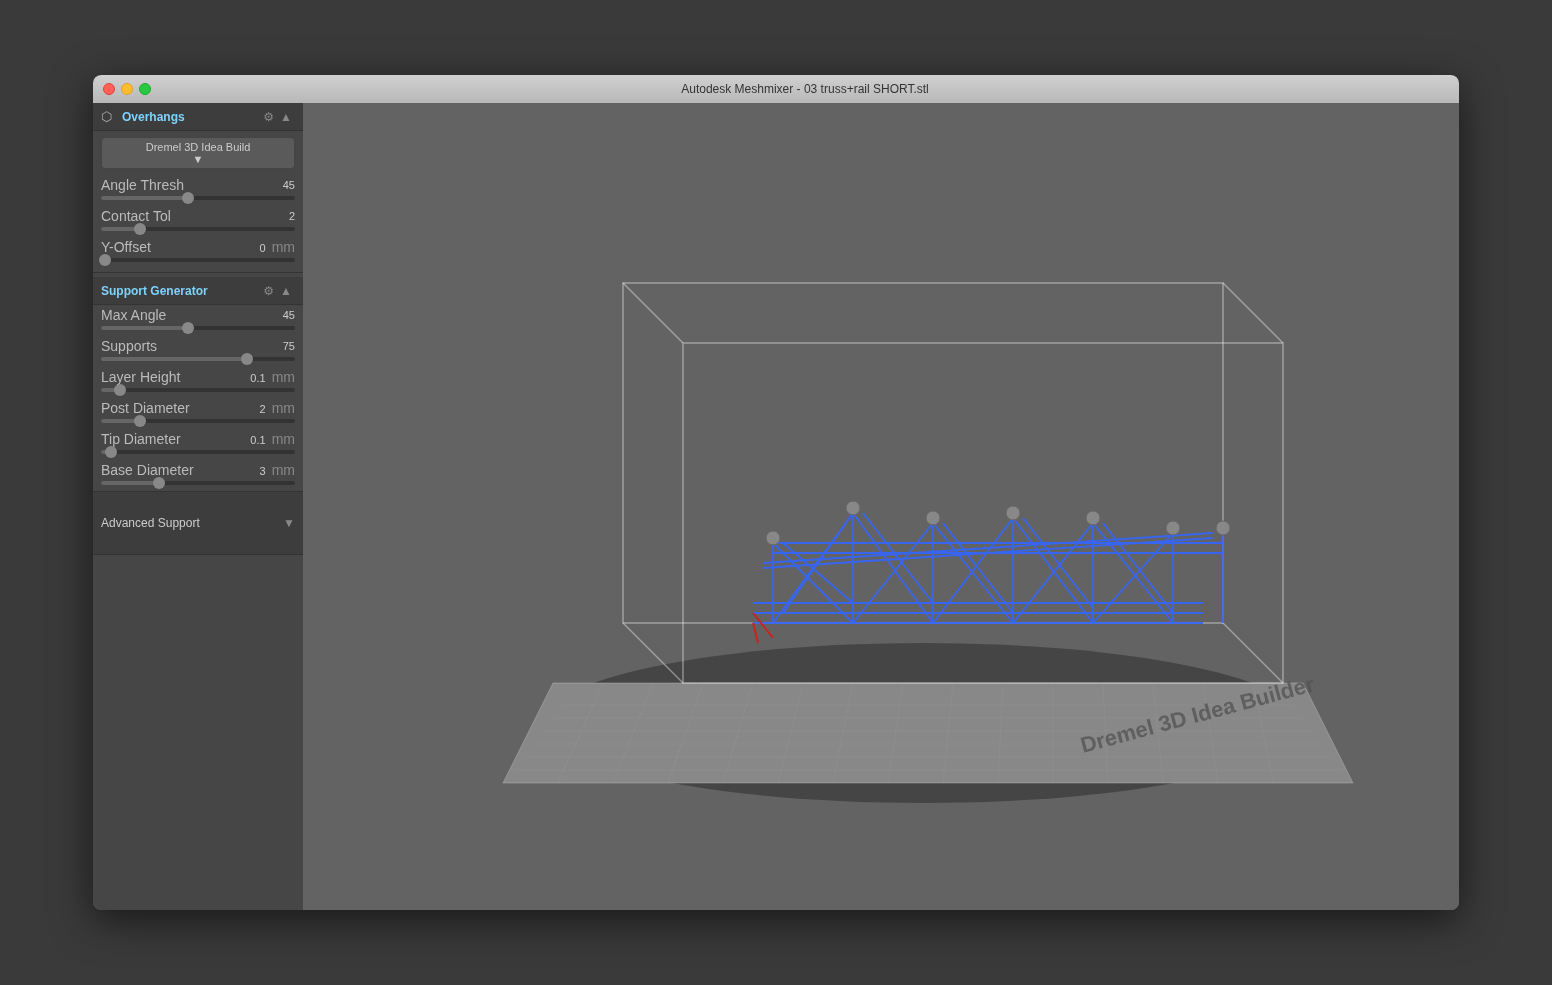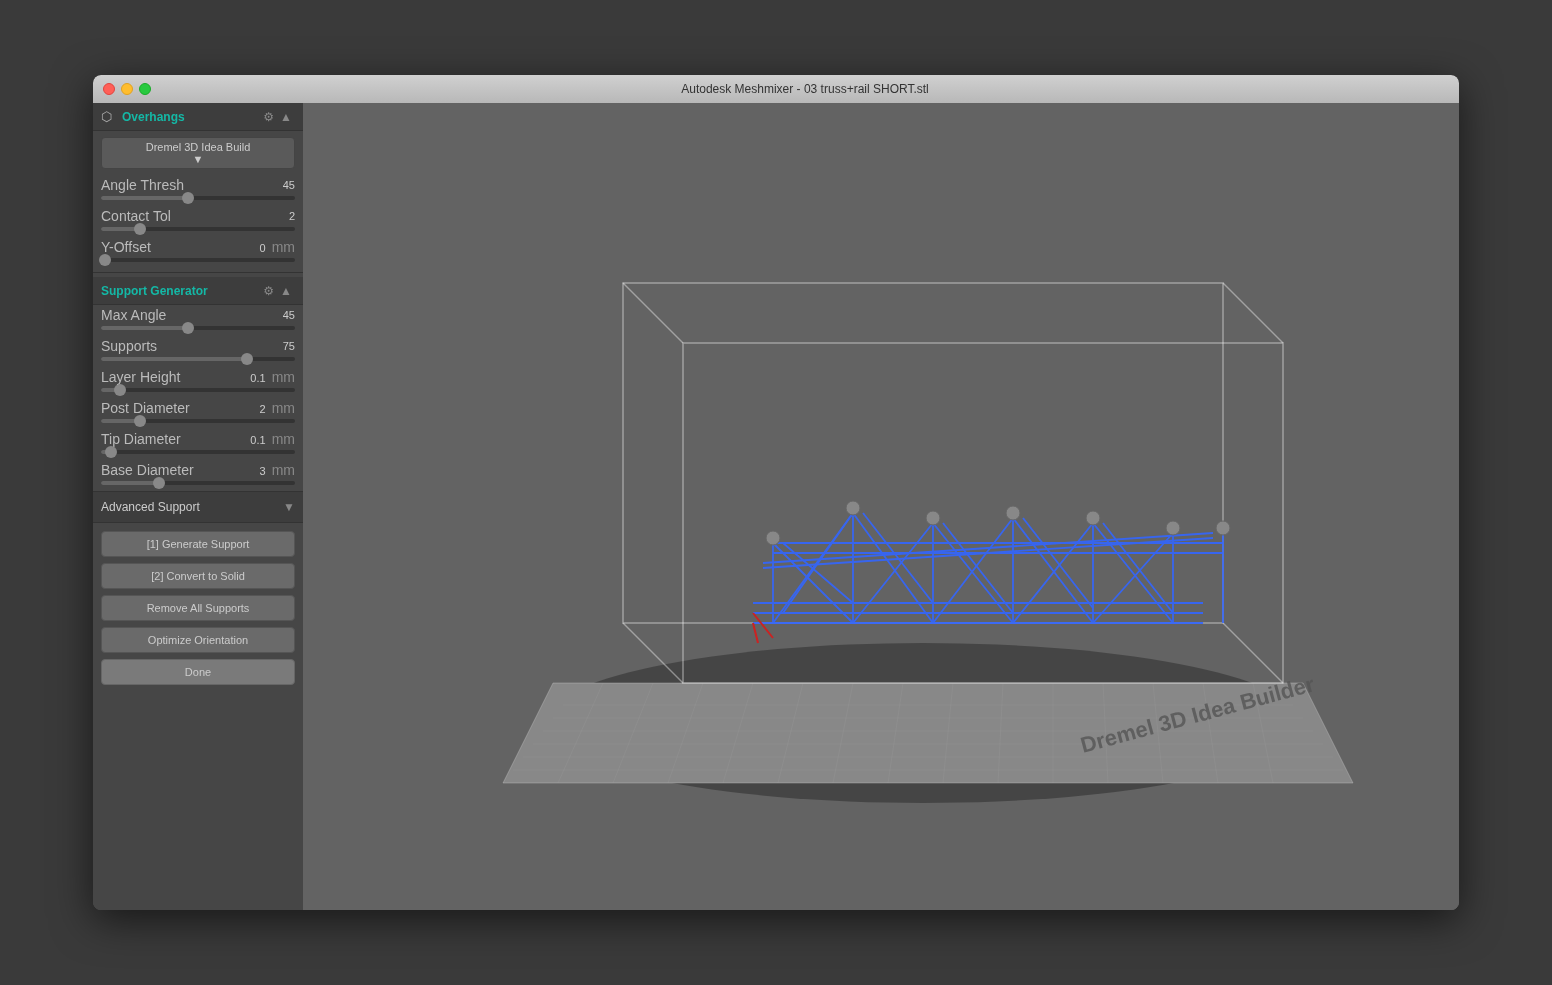--- a/index.html
+++ b/index.html
@@ -82,21 +82,21 @@
       width: 16px;
       height: 16px;
       margin-right: 5px;
       color: #aaa;
       font-size: 13px;
     }
     .section-header-title {
       flex: 1;
       font-size: 12px;
       font-weight: 600;
-      color: #14b8a6;
+      color: #7dd3fc;
     }
     .section-header-gear, .section-header-arrow {
       color: #888;
       font-size: 12px;
       cursor: pointer;
       padding: 0 3px;
     }
     
     .dropdown-row {
       padding: 6px 8px;
@@ -163,21 +163,21 @@
       border-radius: 2px;
     }
     
     .section-divider {
       height: 1px;
       background: #333;
       margin: 4px 0;
     }
     
     .advanced-support-row {
-      padding: 8px 8px;
+      padding: 24px 8px;
       display: flex;
       align-items: center;
       background: #3d3d3d;
       border-top: 1px solid #333;
       border-bottom: 1px solid #333;
     }
     .advanced-support-label {
       flex: 1;
       color: #ccc;
       font-size: 12px;
@@ -369,27 +369,20 @@
           <div class="slider-fill" style="width:30%"></div>
           <div class="slider-thumb" style="left:30%"></div>
         </div>
       </div>
 
       <div class="advanced-support-row">
         <span class="advanced-support-label">Advanced Support</span>
         <span class="advanced-support-arrow">▼</span>
       </div>
 
-      <div class="buttons-section">
-        <button class="action-btn">[1] Generate Support</button>
-        <button class="action-btn">[2] Convert to Solid</button>
-        <button class="action-btn">Remove All Supports</button>
-        <button class="action-btn">Optimize Orientation</button>
-        <button class="action-btn done-btn">Done</button>
-      </div>
     </div>
 
     <div class="viewport">
       <svg width="100%" height="100%" viewBox="0 0 1156 807" xmlns="http://www.w3.org/2000/svg">
 
         <rect width="1156" height="807" fill="#636363"></rect>
 
         <ellipse cx="620" cy="620" rx="380" ry="80" fill="rgba(0,0,0,0.3)"></ellipse>
 
         <polygon points="200,680 1050,680 1000,580 250,580" fill="#888" stroke="rgba(255,255,255,0.2)" stroke-width="1"></polygon>

